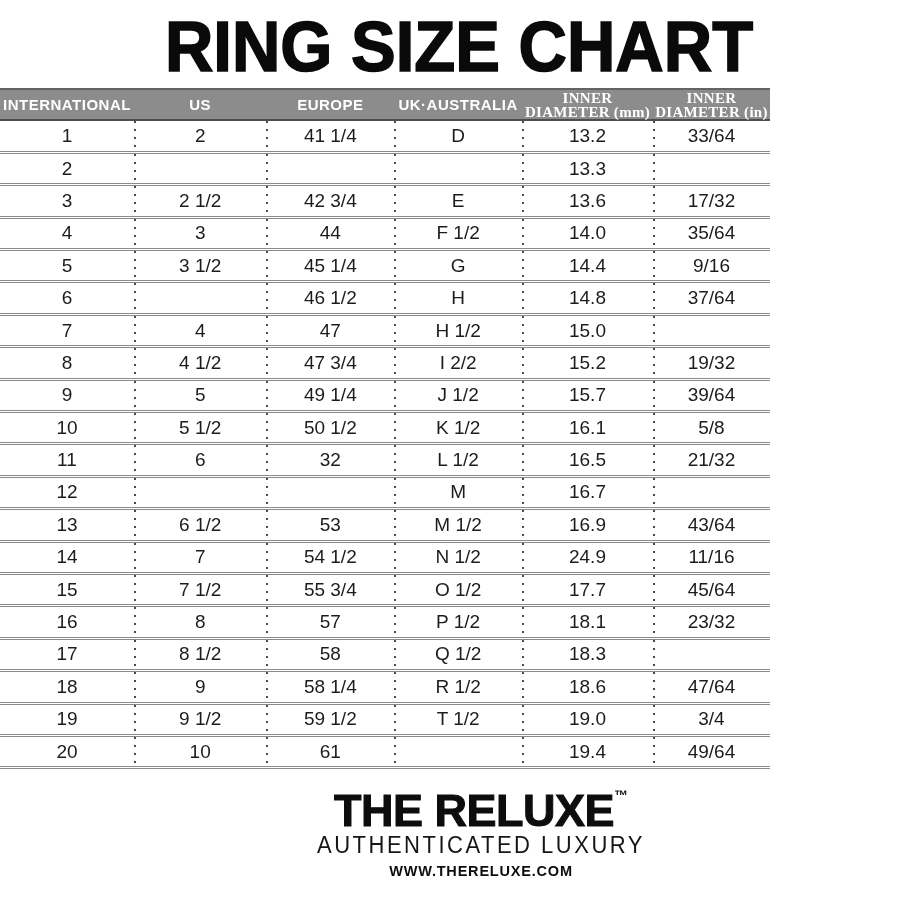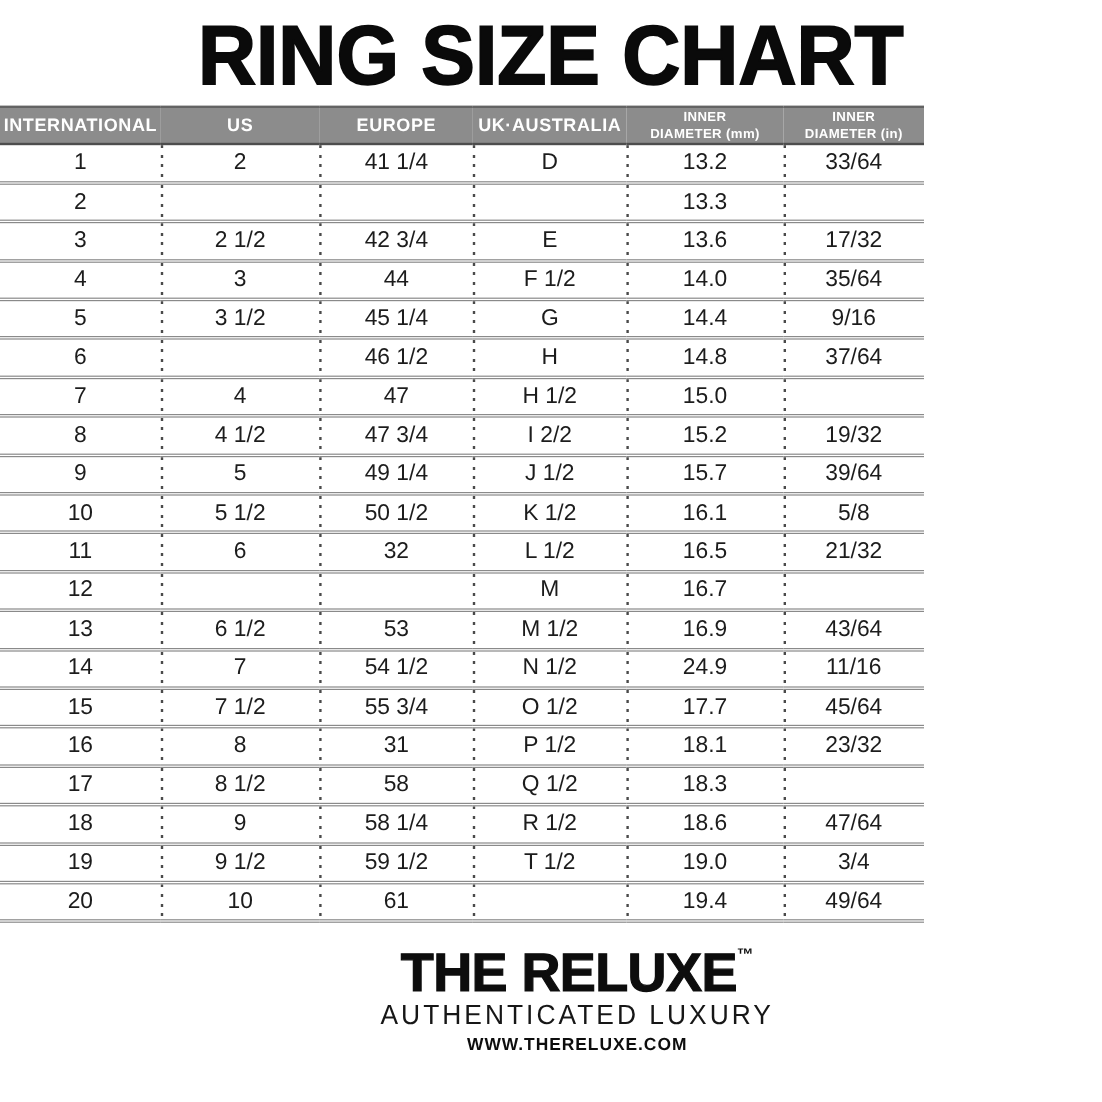--- a/index.html
+++ b/index.html
@@ -47,23 +47,24 @@
     font-size: 15px;
     letter-spacing: 0.5px;
     height: 31px;
     vertical-align: middle;
     text-align: center;
     border-top: 2px solid #636363;
     border-bottom: 2px solid #4d4d4d;
     white-space: pre-line;
   }
   thead th.two-line {
-    font-size: 11px;
+    font-size: 15px;
     line-height: 14px;
     letter-spacing: 0.3px;
+    font-family: Liberation Serif, serif;
   }
 
   tbody td {
     height: 32.4px;
     text-align: center;
     vertical-align: middle;
     font-size: 19px;
     color: #1c1c1c;
     border-bottom: 3px double #8a8a8a;
   }
@@ -253,21 +254,21 @@
           <td>15</td>
           <td>7 1/2</td>
           <td>55 3/4</td>
           <td>O 1/2</td>
           <td>17.7</td>
           <td>45/64</td>
         </tr>
         <tr>
           <td>16</td>
           <td>8</td>
-          <td>31</td>
+          <td>57</td>
           <td>P 1/2</td>
           <td>18.1</td>
           <td>23/32</td>
         </tr>
         <tr>
           <td>17</td>
           <td>8 1/2</td>
           <td>58</td>
           <td>Q 1/2</td>
           <td>18.3</td>

